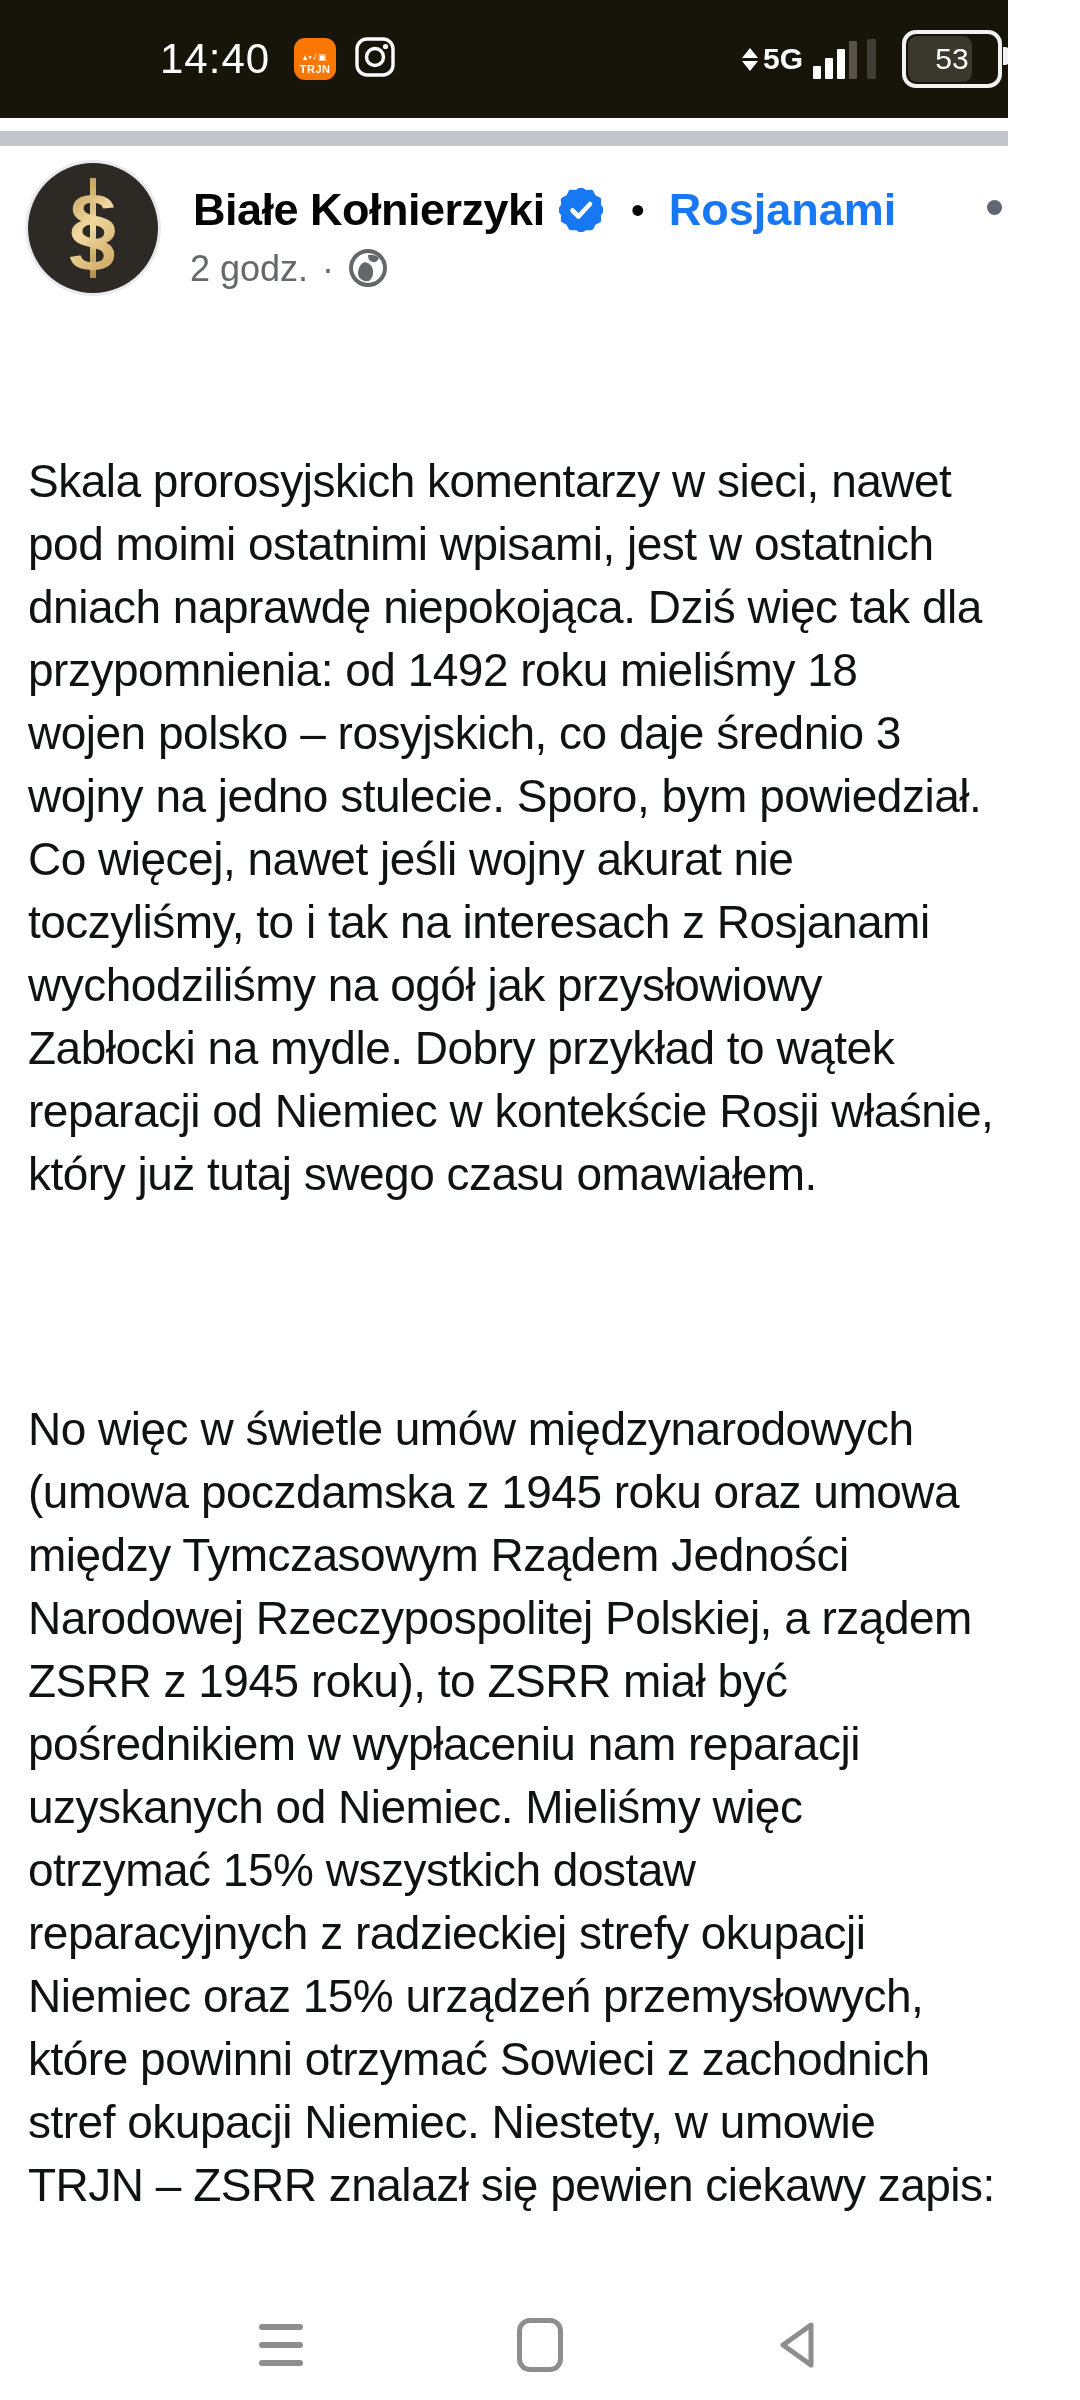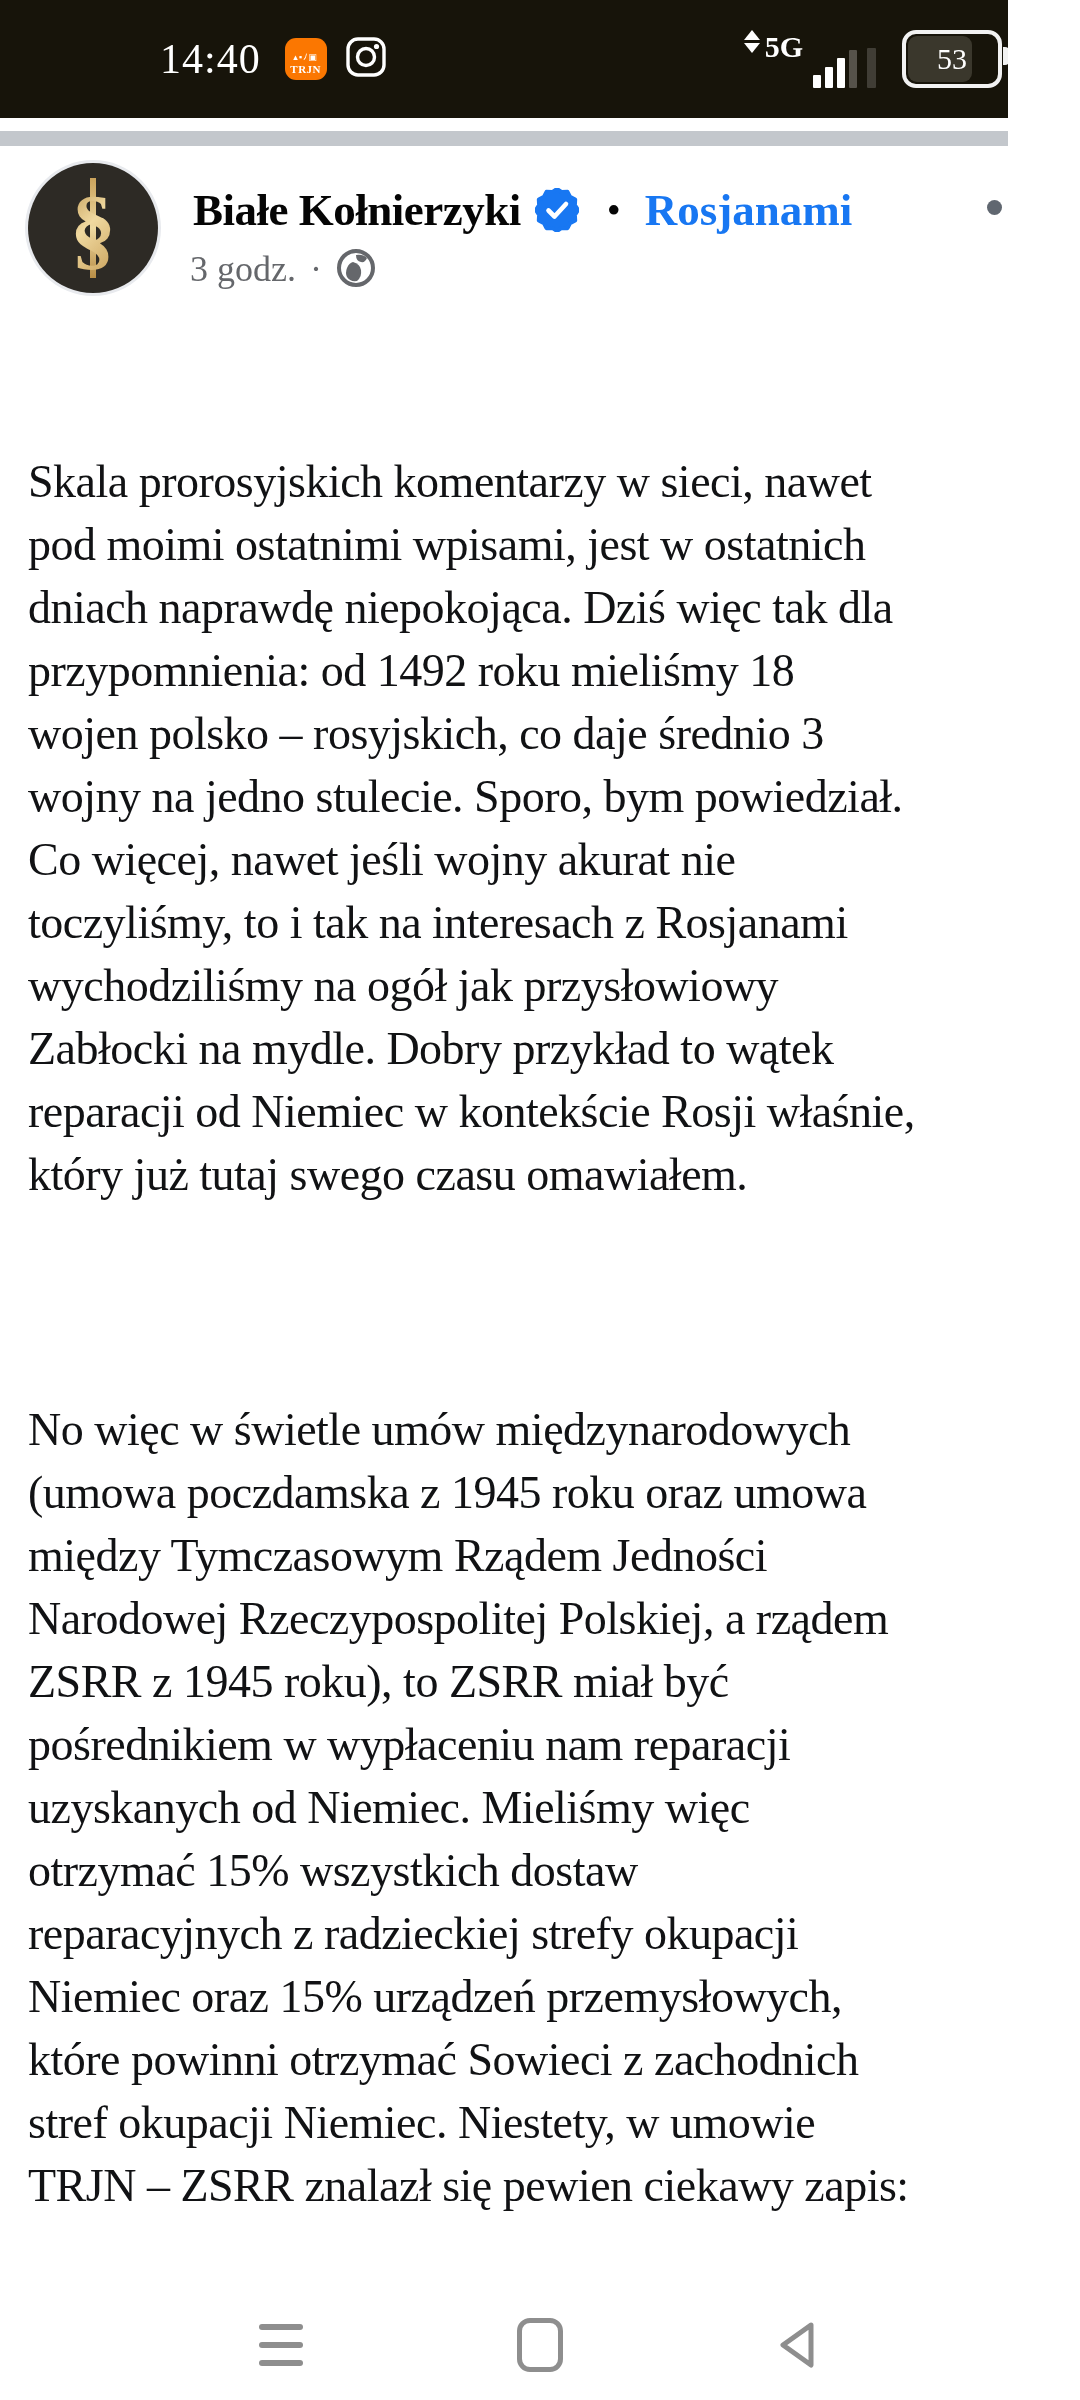--- a/index.html
+++ b/index.html
@@ -1,31 +1,31 @@
 <!DOCTYPE html>
 <html><head>
 <meta charset="utf-8">
 <style>
   html,body{margin:0;padding:0;background:#fff;}
   .screen{
     position:relative;width:1008px;height:2400px;overflow:hidden;background:#ffffff;
-    font-family:Liberation Serif, serif;
+    font-family:Liberation Sans, sans-serif;
   }
   
   .status-bar{
     position:absolute;top:0;left:0;width:1080px;height:118px;background:#17140a;
     display:flex;align-items:center;color:#fff;
   }
   .clock{margin-left:160px;font-size:42px;font-weight:400;letter-spacing:1px;}
   .temu{width:42px;height:42px;background:#fb7701;border-radius:11px;margin-left:24px;
     display:flex;flex-direction:column;align-items:center;justify-content:flex-end;overflow:hidden;}
   .temu .temu-marks{font-size:9px;line-height:9px;color:#fff;letter-spacing:1px;}
   .temu .temu-word{font-size:11px;line-height:14px;font-weight:bold;color:#fff;letter-spacing:.5px;margin-bottom:4px;}
   .insta{margin-left:18px;}
-  .sb-right{margin-left:auto;margin-right:78px;display:flex;}
+  .sb-right{margin-left:auto;margin-right:78px;display:flex;align-items:center;}
   .net-arrows{display:flex;flex-direction:column;gap:3px;margin-right:5px;}
   .tri-up{width:0;height:0;border-left:8px solid transparent;border-right:8px solid transparent;border-bottom:10px solid #fff;}
   .tri-down{width:0;height:0;border-left:8px solid transparent;border-right:8px solid transparent;border-top:10px solid #fff;}
   .net-label{font-size:30px;font-weight:bold;margin-right:10px;}
   .sig{display:flex;align-items:flex-end;gap:4px;margin-right:12px;}
   .sig i{display:block;width:8px;background:#fff;border-radius:1px;}
   .sig .b1{height:13px}.sig .b2{height:21px}.sig .b3{height:30px}
   .sig .b4{height:38px;background:#56524a;}
   .sig .sim2{height:40px;width:9px;background:#403d35;margin-left:6px;}
   .battery{position:relative;width:92px;height:50px;border:4px solid #f2f2f2;border-radius:14px;
@@ -125,21 +125,21 @@
       </span>
       <span class="sep-dot">•</span>
       <span class="follow">Rosjanami</span>
     </div>
     <div class="more">
         <i></i>
         <i></i>
         <i></i>
       </div>
     <div class="meta-row">
-      <span class="meta-time">3 godz.</span>
+      <span class="meta-time">2 godz.</span>
       <span class="meta-dot">·</span>
       <span class="globe">
         <svg width="40" height="40" viewBox="0 0 40 40">
           <circle cx="20" cy="20" r="17" fill="none" stroke="#65676b" stroke-width="4"></circle>
           <path fill="#65676b" d="M20 7 q7 -1 11 3 q-2 5 -6 4 q-5 -1 -5 -7 z"></path>
           <path fill="#65676b" d="M17 14 q7 2 8 8 q1 7 -4 11 q-7 1 -10 -4 q-2 -4 0 -9 q2 -5 6 -6 z"></path>
         </svg>
       </span>
     </div>
   </div>

